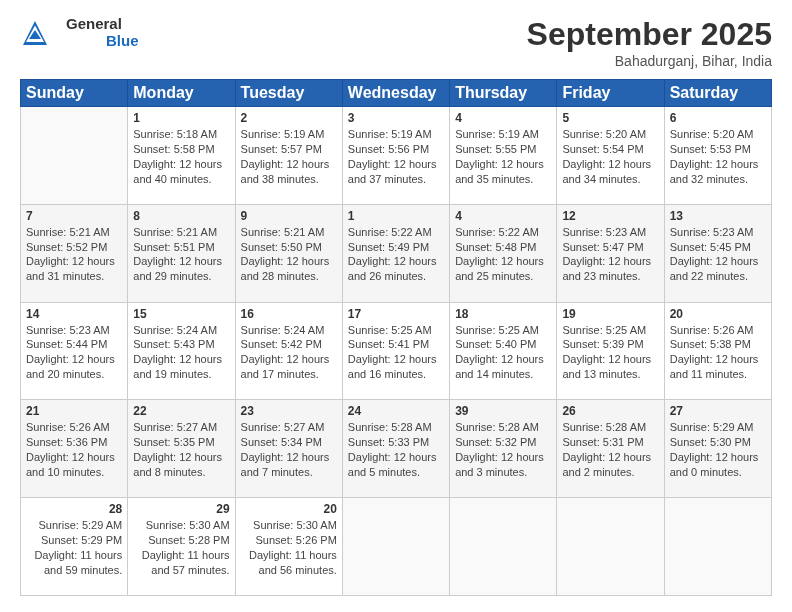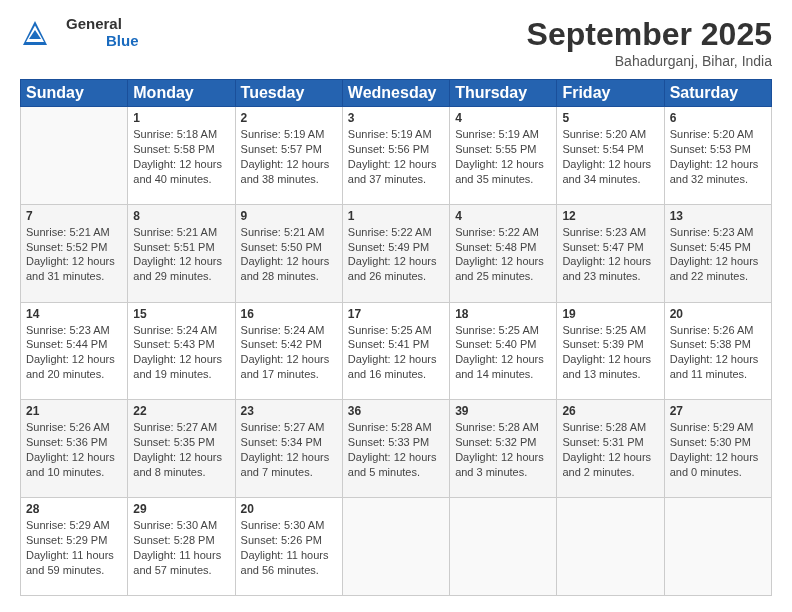--- a/index.html
+++ b/index.html
@@ -97,20 +97,21 @@
       line-height: 1.35;
     }
     .empty-cell {
       background: #f9f9f9;
     }
     .row-shaded td {
       background: #f5f5f5;
     }
     .last-row td {
       height: 70px;
+      text-align: right;
     }
   </style>
 </head>
 <body>
 
 <div class="page">
   <div class="header">
     <div class="logo">
       <svg class="logo-icon" viewBox="0 0 40 40">
         <polygon points="20,4 36,36 4,36" fill="#1a6bbf"></polygon>
@@ -304,21 +305,21 @@
 and 8 minutes.</div>
           </td>
           <td>
             <span class="day-number">23</span>
             <div class="cell-info" style="white-space: pre-line;">Sunrise: 5:27 AM
 Sunset: 5:34 PM
 Daylight: 12 hours
 and 7 minutes.</div>
           </td>
           <td>
-            <span class="day-number">36</span>
+            <span class="day-number">24</span>
             <div class="cell-info" style="white-space: pre-line;">Sunrise: 5:28 AM
 Sunset: 5:33 PM
 Daylight: 12 hours
 and 5 minutes.</div>
           </td>
           <td>
             <span class="day-number">39</span>
             <div class="cell-info" style="white-space: pre-line;">Sunrise: 5:28 AM
 Sunset: 5:32 PM
 Daylight: 12 hours

